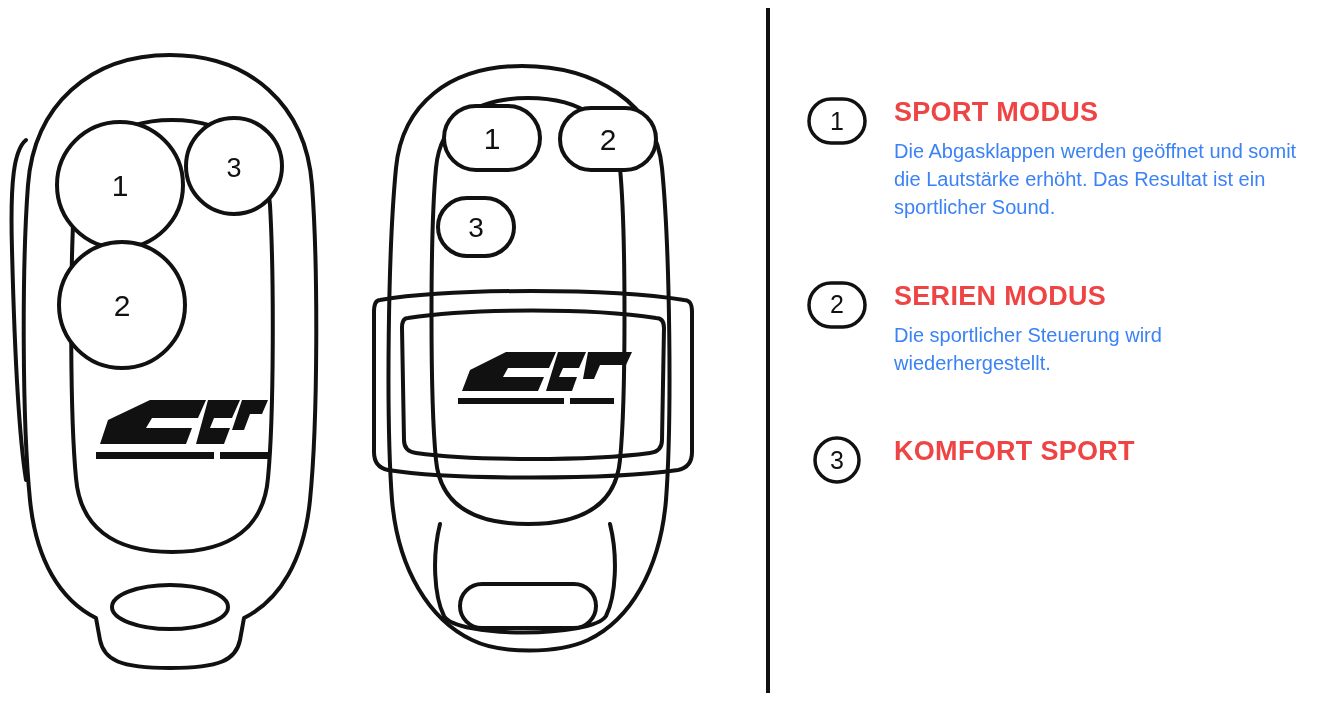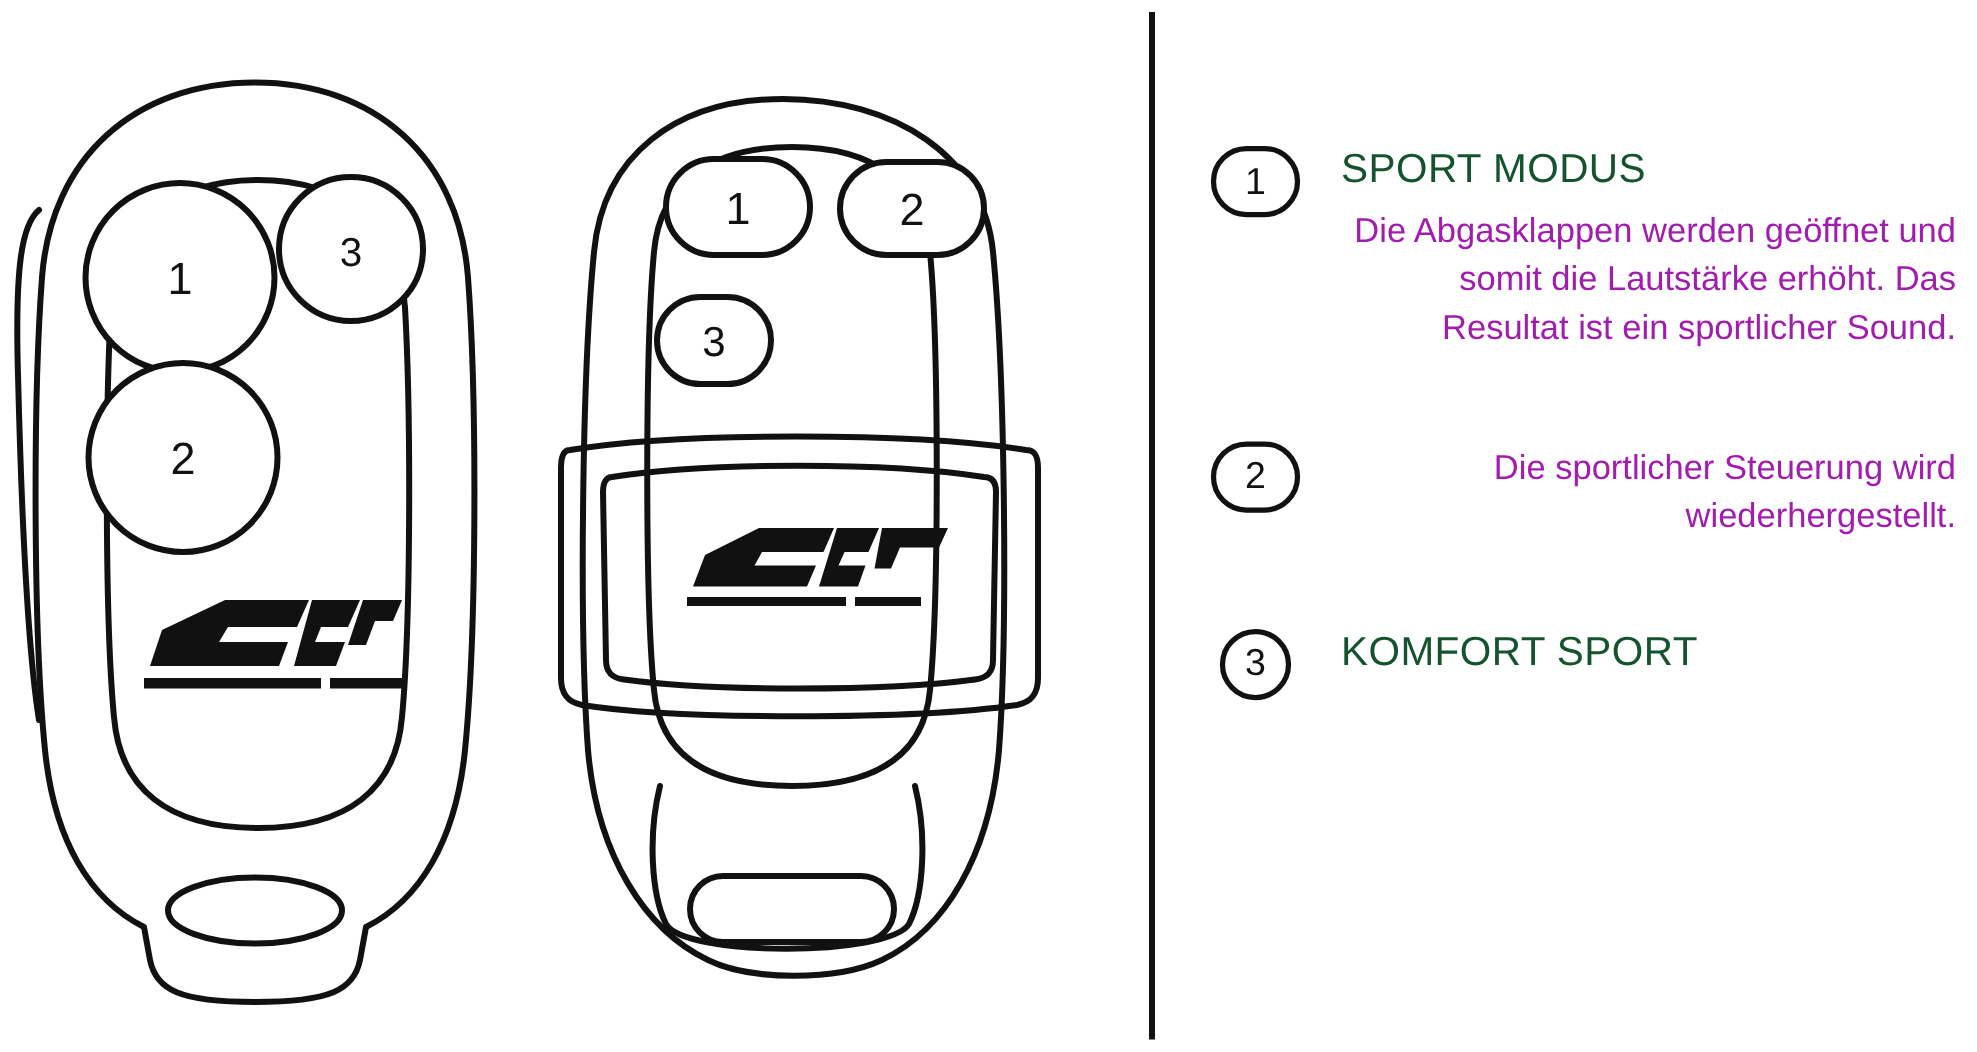--- a/index.html
+++ b/index.html
@@ -79,33 +79,32 @@
     font-size: 25px;
     font-weight: 400;
     color: #111;
   }
   .legend-text {
     flex: 1 1 auto;
     padding-top: 2px;
   }
   .legend-title {
     font-size: 27px;
-    font-weight: normal;
+    font-weight: bold;
     letter-spacing: 0.3px;
-    color: #14532d;
+    color: #ef4444;
     margin: 0 0 9px 0;
     line-height: 1.1;
   }
   .legend-desc {
-    font-size: 23px;
+    font-size: 20px;
     line-height: 1.42;
-    color: #a21caf;
+    color: #3b82f6;
     margin: 0;
     max-width: 410px;
-    text-align: right;
   }
 
   
 </style>
 </head>
 <body>
 
 <div class="page">
 
   <div class="illustration">
@@ -268,20 +267,21 @@
     </div>
 
     <div class="legend-row">
       <div class="badge">
         <svg width="62" height="50" viewBox="0 0 62 50" xmlns="http://www.w3.org/2000/svg">
           <rect x="3" y="3" width="56" height="44" rx="22" ry="22" fill="#ffffff" stroke="#111111" stroke-width="3.5"></rect>
         </svg>
         <span class="num">2</span>
       </div>
       <div class="legend-text">
+        <p class="legend-title">SERIEN MODUS</p>
         <p class="legend-desc">Die sportlicher Steuerung wird wiederhergestellt.</p>
       </div>
     </div>
 
     <div class="legend-row">
       <div class="badge">
         <svg width="62" height="50" viewBox="0 0 62 50" xmlns="http://www.w3.org/2000/svg">
           <circle cx="31" cy="25" r="22" fill="#ffffff" stroke="#111111" stroke-width="3.5"></circle>
         </svg>
         <span class="num">3</span>

